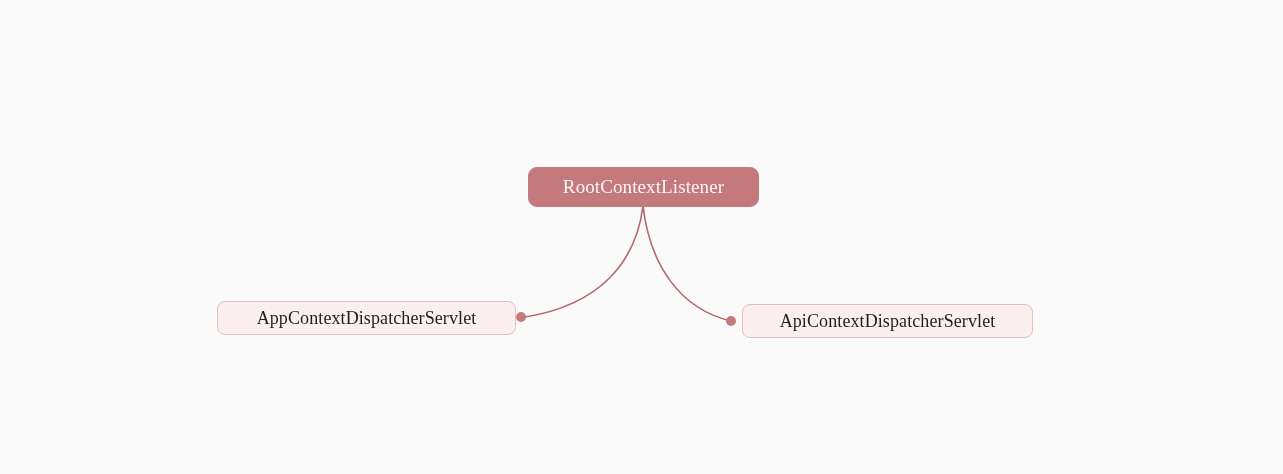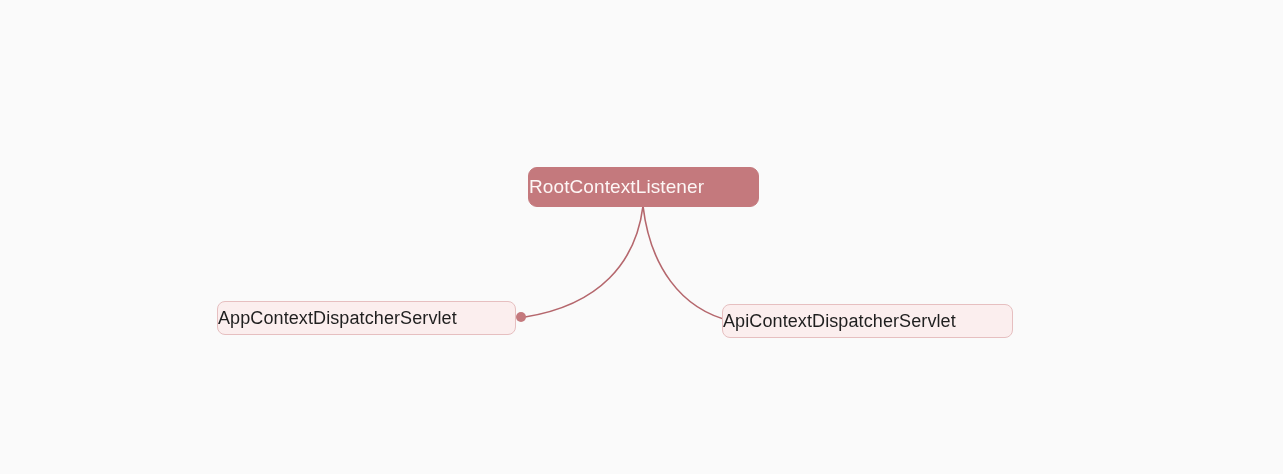--- a/index.html
+++ b/index.html
@@ -26,21 +26,23 @@
     top: 0;
     width: 1283px;
     height: 474px;
     pointer-events: none;
   }
   .node {
     position: absolute;
     box-sizing: border-box;
     display: flex;
     align-items: center;
+    justify-content: center;
     white-space: nowrap;
+    font-family: Liberation Serif, serif;
   }
   .node-root {
     left: 528px;
     top: 167px;
     width: 231px;
     height: 40px;
     background: #c4797d;
     border: 1px solid #c4797d;
     border-radius: 9px;
     color: #fdf6f5;
@@ -55,21 +57,21 @@
     color: #1f1f1f;
     font-size: 18px;
     letter-spacing: 0.1px;
   }
   .node-child-left {
     left: 217px;
     top: 301px;
     width: 299px;
   }
   .node-child-right {
-    left: 722px;
+    left: 742px;
     top: 304px;
     width: 291px;
   }
   #watermark {
     position: absolute;
     left: 1108px;
     top: 438px;
     font-size: 17px;
     color: #d2d2d2;
     letter-spacing: 0.5px;

